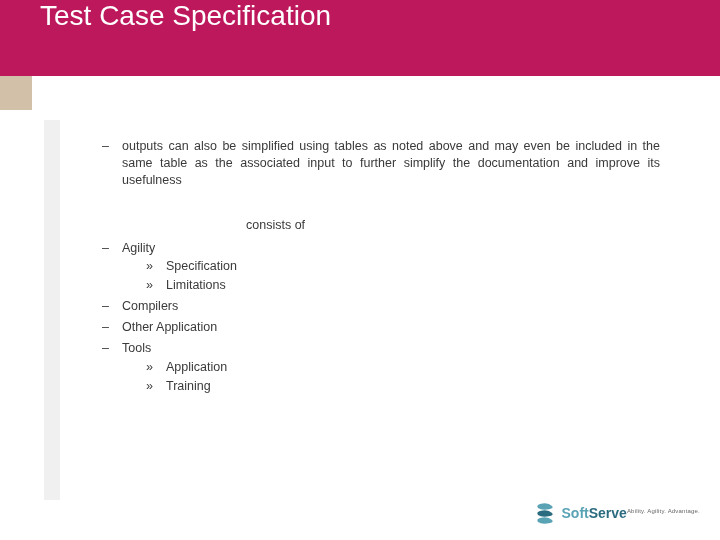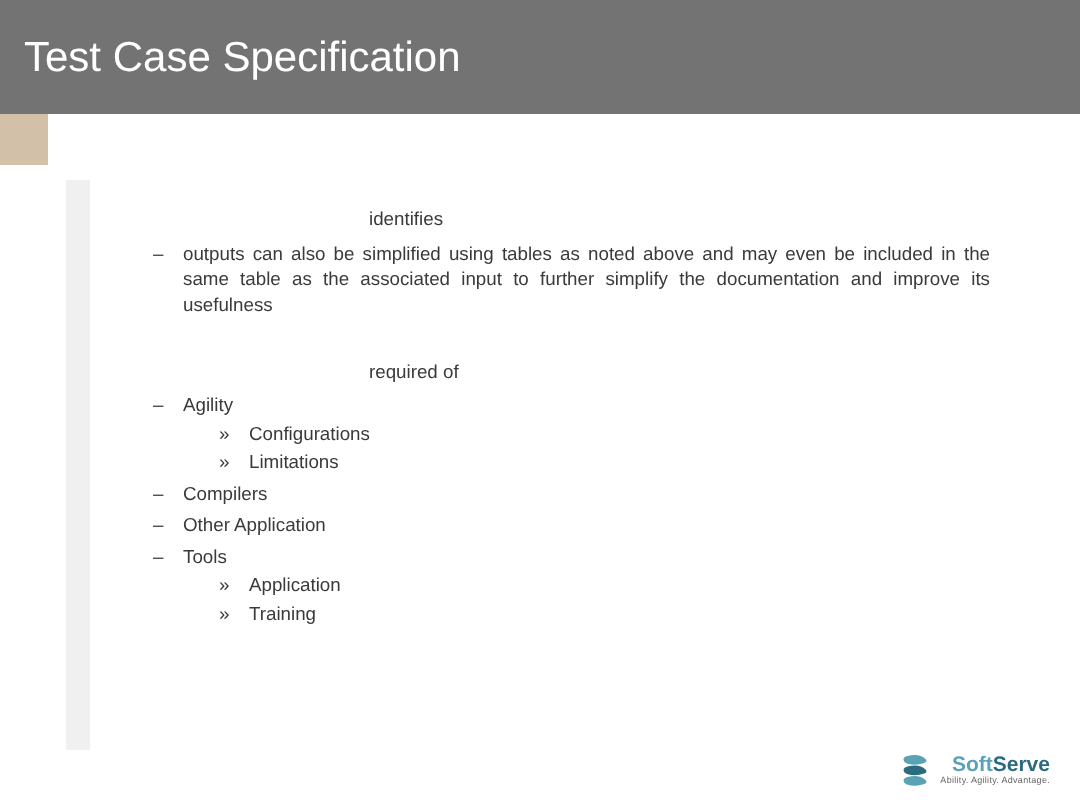--- a/index.html
+++ b/index.html
@@ -6,24 +6,24 @@
   body {
     width: 720px;
     height: 540px;
     font-family: Verdana, Geneva, sans-serif;
     background: #ffffff;
     position: relative;
     overflow: hidden;
   }
   .header {
     height: 76px;
-    background: #737373;
+    background: #be185d;
     display: flex;
-    align-items: center;
-    padding-left: 16px;
+    align-items: flex-start;
+    padding-left: 40px;
   }
   .title {
     color: #ffffff;
     font-size: 28px;
     font-weight: 400;
   }
   .accent-block {
     position: absolute;
     left: 0;
     top: 76px;
@@ -98,23 +98,22 @@
     gap: 4px;
   }
   .logo-mark {
     width: 26px;
     height: 26px;
     position: relative;
   }
   .logo-mark svg { display: block; }
   .logo-text {
     display: flex;
-    flex-direction: column;
+    flex-direction: row;
     line-height: 1;
-    text-align: right;
   }
   .logo-name {
     font-size: 14px;
     font-weight: 700;
     color: #2a6b7f;
   }
   .logo-name .soft { color: #5aa3b5; }
   .logo-tag {
     font-size: 6px;
     color: #666;
@@ -125,31 +124,30 @@
 </head>
 <body>
 
 <div class="header">
   <div class="title">Test Case Specification</div>
 </div>
 <div class="accent-block"></div>
 <div class="side-bar"></div>
 
 <div class="content">
-  <div class="section-label">identifies</div>
   <ul class="dash-list">
     <li>outputs can also be simplified using tables as noted above and may even be included in the same table as the associated input to further simplify the documentation and improve its usefulness</li>
   </ul>
 
-  <div class="section-label2">required of</div>
+  <div class="section-label2">consists of</div>
   <ul class="dash-list">
     <li>
       <span>Agility</span>
       <ul class="arrow-list">
-        <li>Configurations</li>
+        <li>Specification</li>
         <li>Limitations</li>
       </ul>
     </li>
     <li>
       <span>Compilers</span>
     </li>
     <li>
       <span>Other Application</span>
     </li>
     <li>

